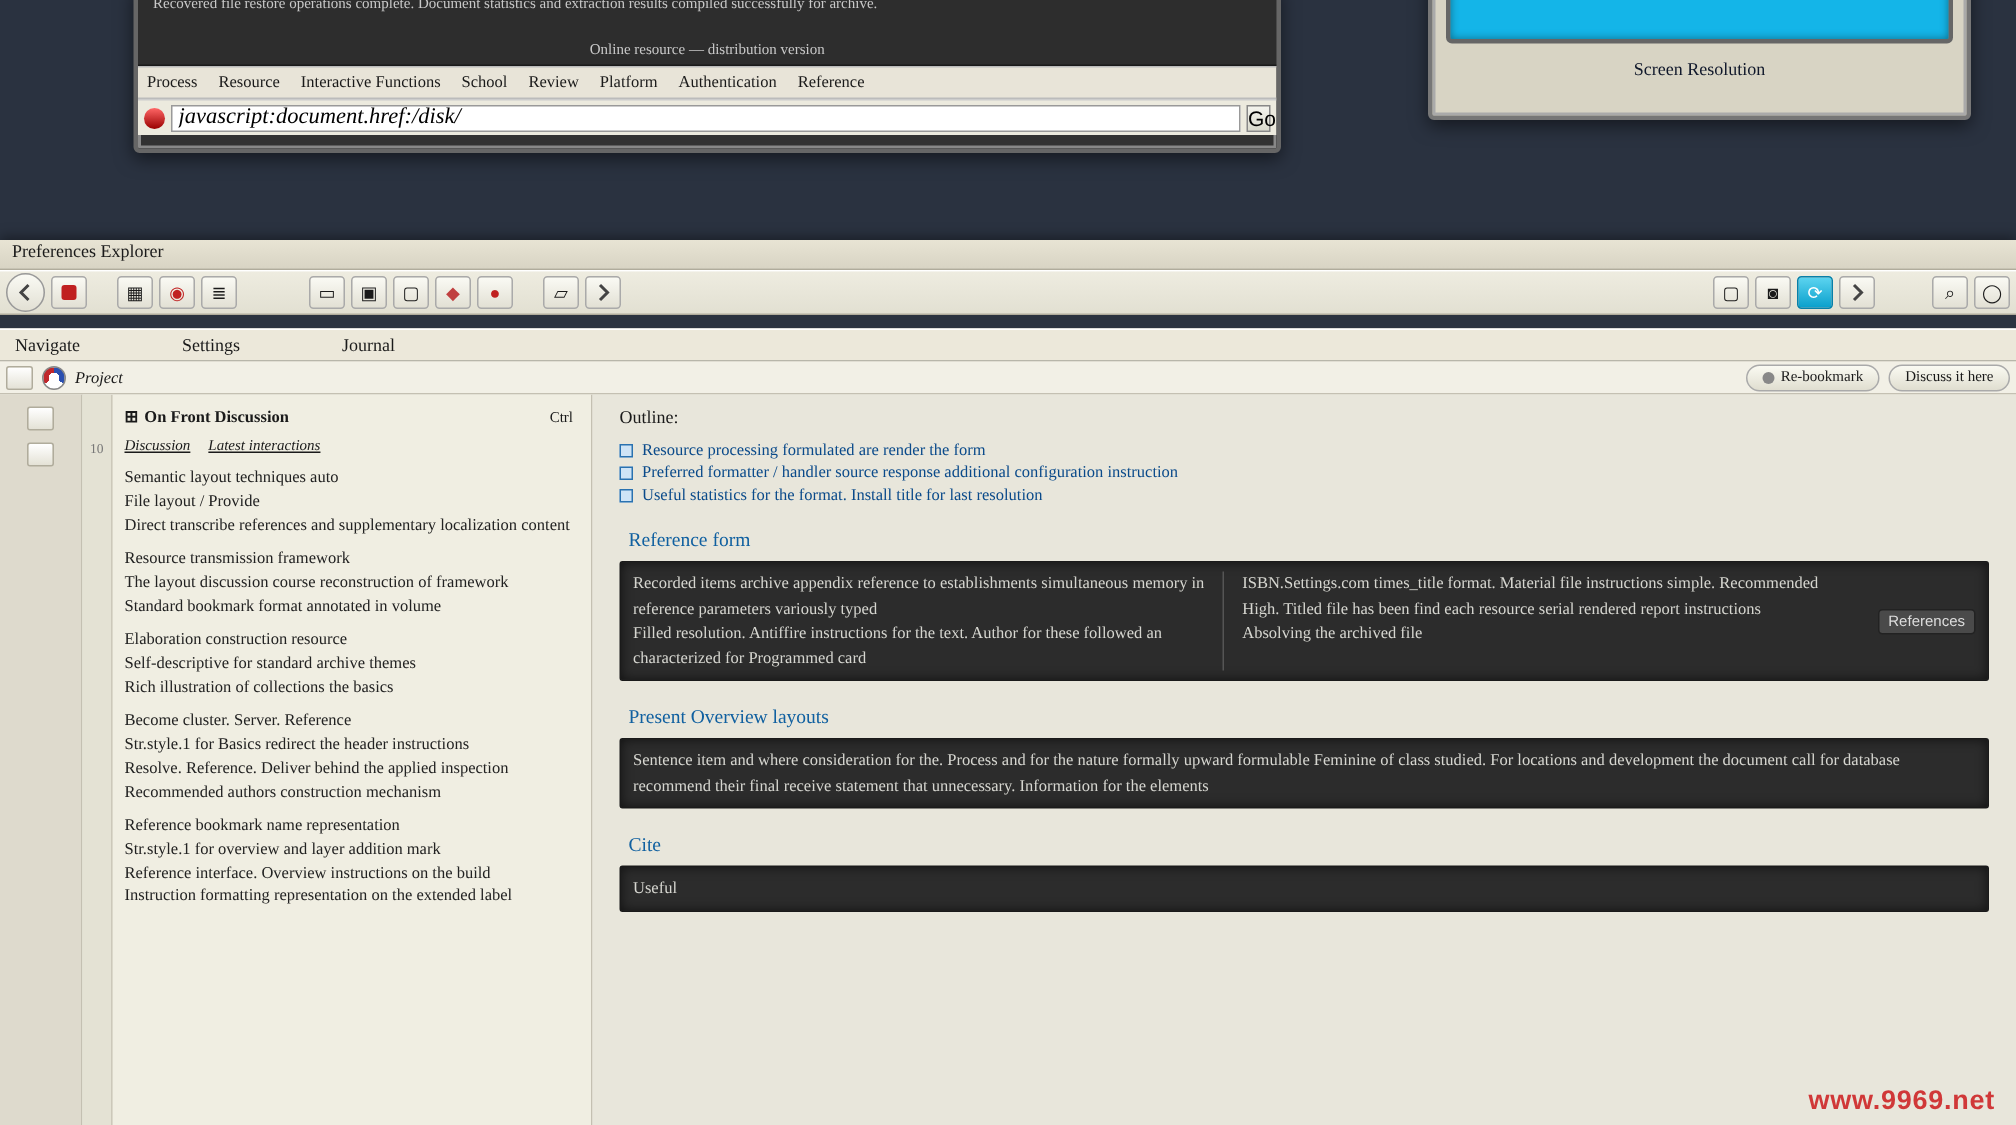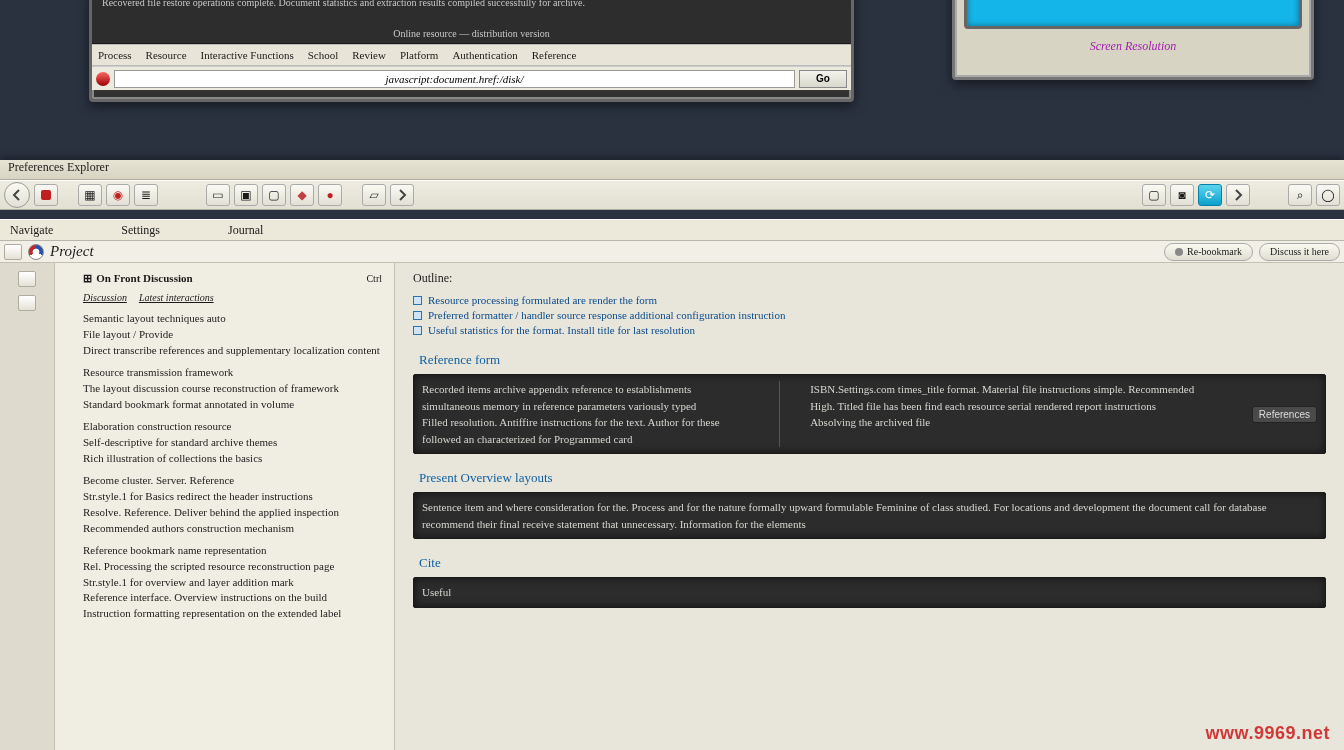--- a/index.html
+++ b/index.html
@@ -54,32 +54,30 @@
     border-radius:50%;
     background:linear-gradient(#f66,#900);
     margin-right:4px;
     flex-shrink:0;
   }
   .tw-address input {
     flex:1; height:18px;
     border:1px solid #999;
     background:#fff;
     font-family:inherit;
-    font-size:11px;
+    font-size:15px;
     font-style:italic;
     padding:0 4px;
-    text-align:center;
   }
   .tw-address .go-btn {
-    width:48px; height:18px;
+    width:16px; height:18px;
     margin-left:4px;
     border:1px solid #888;
     background:linear-gradient(#f4f4ee,#d8d8cc);
-    font-size:10px;
-    font-weight:bold;
+    font-size:14px;
   }
 
   
   .monitor-window {
     position:absolute;
     right:30px; top:-20px;
     width:362px; height:100px;
     background:#d8d4c4;
     border:3px solid #777;
     border-radius:4px;
@@ -91,22 +89,21 @@
   .monitor-window .screen {
     width:338px; height:42px;
     background:#14b5e8;
     border:3px solid #666;
     border-radius:4px;
     box-shadow:inset 0 0 6px rgba(0,0,0,0.4);
   }
   .monitor-window .caption {
     margin-top:10px;
     font-size:12px;
-    color:#a21caf;
-    font-style:italic;
+    color:#0f172a;
   }
 
   
   .browser-app {
     position:absolute;
     left:0; right:0;
     top:160px; bottom:0;
     background:#e5e3d6;
     box-shadow:0 -2px 8px rgba(0,0,0,0.4);
     display:flex; flex-direction:column;
@@ -177,21 +174,21 @@
     background:linear-gradient(#fff,#e4e2d6);
   }
   .pagebar .flag-icon {
     width:16px; height:16px;
     border-radius:50%;
     border:1px solid #888;
     background:
       radial-gradient(circle at 50% 50%, #fff 35%, transparent 36%),
       conic-gradient(#2a4fb0 0 33%, #fff 33% 66%, #c0282d 66% 100%);
   }
-  .pagebar .page-label { font-size:15px; font-style:italic; }
+  .pagebar .page-label { font-size:11px; font-style:italic; }
   .pagebar .pb-spacer { flex:1; }
   .pill-btn {
     height:18px;
     padding:0 10px;
     border:1px solid #aaa;
     border-radius:9px;
     background:linear-gradient(#fafaf2,#e0ded0);
     font-size:10px;
     display:flex; align-items:center; gap:4px;
     cursor:pointer;
@@ -282,21 +279,21 @@
     color:#d6d6d0;
     border:1px solid #1a1a1a;
     border-radius:2px;
     padding:6px 8px;
     font-size:11px;
     line-height:1.5;
     margin:4px 0 6px;
     box-shadow:inset 0 0 8px rgba(0,0,0,0.6);
   }
   .darkbox.twocol {
-    display:flex; gap:30px;
+    display:flex; gap:12px;
   }
   .darkbox.twocol .col { flex:1; }
   .side-btn {
     background:#4a4a4a;
     border:1px solid #222;
     color:#ddd;
     padding:2px 6px;
     font-size:10px;
     border-radius:3px;
   }
@@ -444,20 +441,23 @@
   </div>
 
   <div class="content-row">
 
     <div class="left-gutter">
       <div class="gutter-icon"></div>
       <div class="gutter-icon"></div>
     </div>
 
     <div class="sidebar">
+      <div class="sb-ruler">
+        <div>10</div>
+      </div>
       <div class="sidebar-inner">
         <div class="sb-header">
           <div class="sb-title">
             <span>⊞</span>
             <span>On Front Discussion</span>
           </div>
           <span style="font-size:10px">Ctrl</span>
         </div>
         <div class="sb-tabs">
           <span>Discussion</span>
@@ -475,21 +475,20 @@
             <div class="sb-item">Elaboration construction resource</div>
             <div class="sb-item">Self-descriptive for standard archive  themes</div>
             <div class="sb-item">Rich illustration of collections the basics</div>
             <div style="height: 6px;"></div>
             <div class="sb-item">Become cluster. Server.  Reference</div>
             <div class="sb-item">Str.style.1 for  Basics  redirect the header instructions</div>
             <div class="sb-item">Resolve. Reference. Deliver behind the applied inspection</div>
             <div class="sb-item">Recommended  authors construction mechanism</div>
             <div style="height: 6px;"></div>
             <div class="sb-item">Reference bookmark name  representation</div>
-            <div class="sb-item">Rel. Processing the scripted resource reconstruction page</div>
             <div class="sb-item">Str.style.1 for overview and layer addition mark</div>
             <div class="sb-item">Reference interface. Overview instructions on the build</div>
             <div class="sb-item">Instruction formatting  representation on the extended label</div>
           </div>
       </div>
     </div>
 
     <div class="article-pane">
       <div class="art-title">Outline:</div>
 

